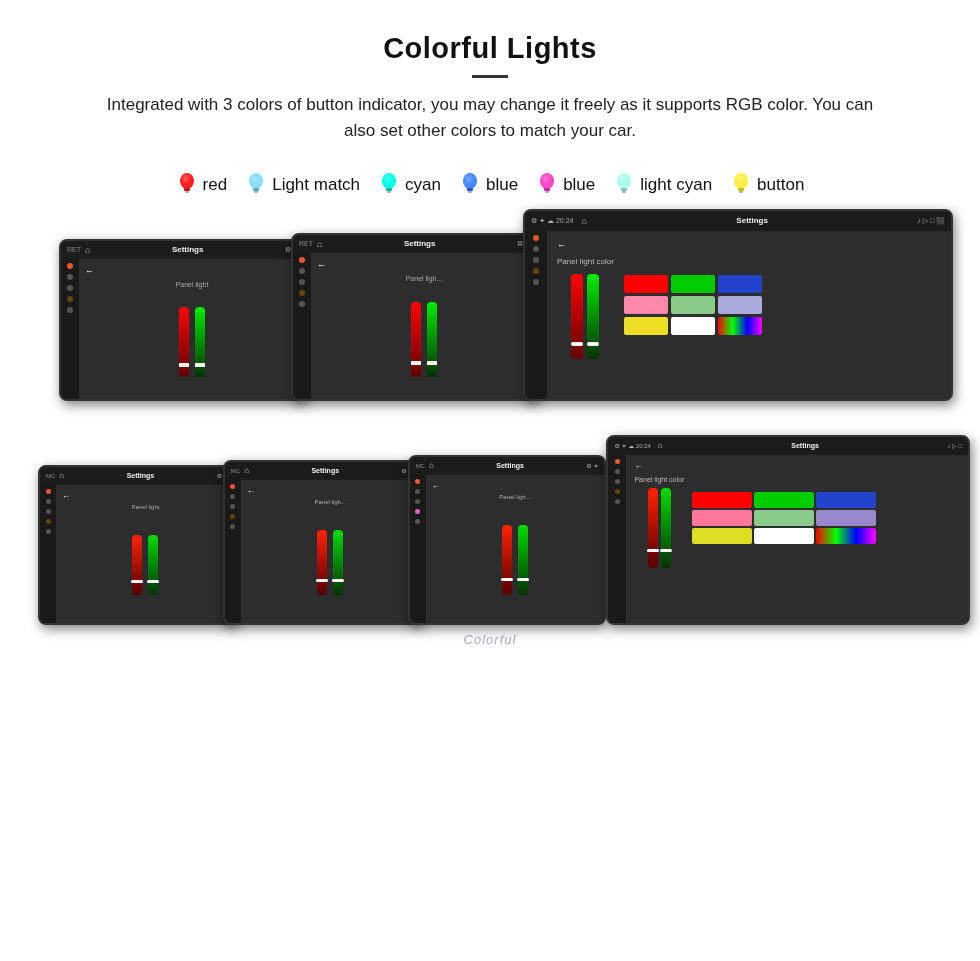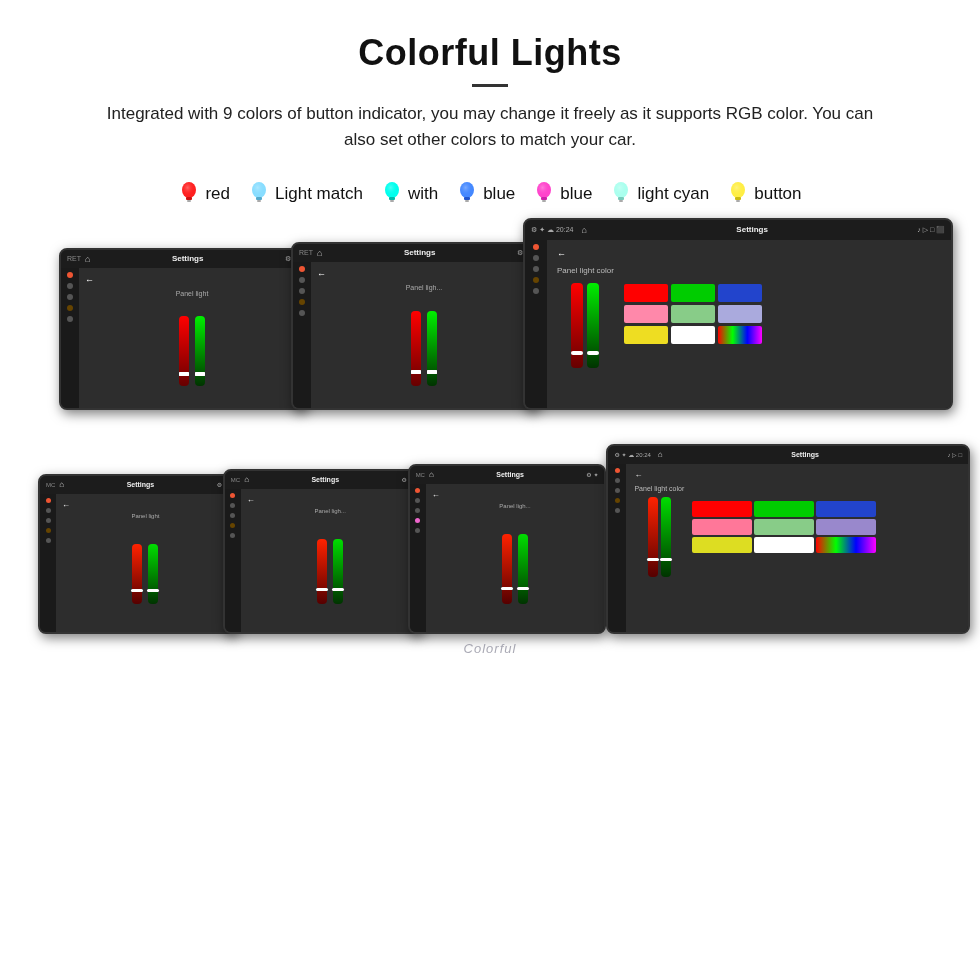--- a/index.html
+++ b/index.html
@@ -10,21 +10,21 @@
       font-family: Arial, sans-serif;
       overflow-x: hidden;
     }
 
     
     .header {
       text-align: center;
       padding: 32px 40px 8px;
     }
     .header h1 {
-      font-size: 36px;
+      font-size: 29px;
       font-weight: 900;
       color: #111;
       letter-spacing: 0.5px;
     }
     .header-divider {
       width: 36px;
       height: 3px;
       background: #333;
       margin: 10px auto 14px;
     }
@@ -227,21 +227,21 @@
       position: relative;
       padding-bottom: 40px;
     }
   </style>
 </head>
 <body>
 
 <div class="header">
   <h1>Colorful Lights</h1>
   <div class="header-divider"></div>
-  <p>Integrated with 9 colors of button indicator, you may change it freely as it supports RGB color. You can also set other colors to match your car.</p>
+  <p>Integrated with 3 colors of button indicator, you may change it freely as it supports RGB color. You can also set other colors to match your car.</p>
 </div>
 
 <div class="color-row">
 
   <div class="color-item">
     <svg class="bulb-icon" viewBox="0 0 22 28">
       <ellipse cx="11" cy="10" rx="7" ry="8" fill="#ff2020"></ellipse>
       <ellipse cx="11" cy="10" rx="7" ry="8" fill="url(#glowR)" opacity="0.5"></ellipse>
       <rect x="8" y="17" width="6" height="3" rx="1" fill="#cc1111"></rect>
       <rect x="9" y="20" width="4" height="2" rx="1" fill="#aaa"></rect>
@@ -277,21 +277,21 @@
       <ellipse cx="11" cy="10" rx="7" ry="8" fill="url(#glowC)" opacity="0.5"></ellipse>
       <rect x="8" y="17" width="6" height="3" rx="1" fill="#00bbaa"></rect>
       <rect x="9" y="20" width="4" height="2" rx="1" fill="#aaa"></rect>
       <defs>
           <radialGradient id="glowC" cx="40%" cy="35%">
             <stop offset="0%" stop-color="#fff" stop-opacity="0.6"></stop>
             <stop offset="100%" stop-color="#00ffee" stop-opacity="0"></stop>
           </radialGradient>
         </defs>
     </svg>
-    <span>with</span>
+    <span>cyan</span>
   </div>
 
   <div class="color-item">
     <svg class="bulb-icon" viewBox="0 0 22 28">
       <ellipse cx="11" cy="10" rx="7" ry="8" fill="#4488ff"></ellipse>
       <ellipse cx="11" cy="10" rx="7" ry="8" fill="url(#glowB)" opacity="0.5"></ellipse>
       <rect x="8" y="17" width="6" height="3" rx="1" fill="#2255cc"></rect>
       <rect x="9" y="20" width="4" height="2" rx="1" fill="#aaa"></rect>
       <defs>
           <radialGradient id="glowB" cx="40%" cy="35%">

